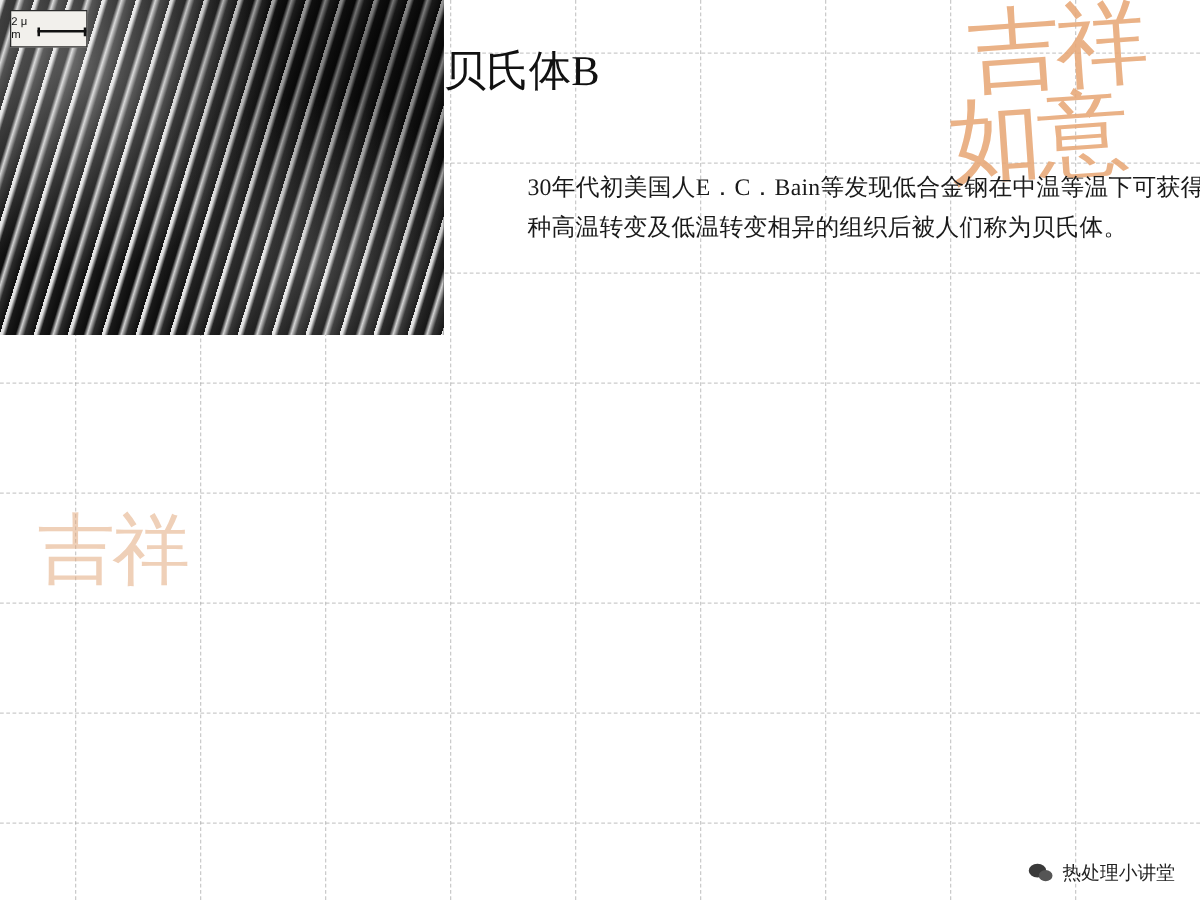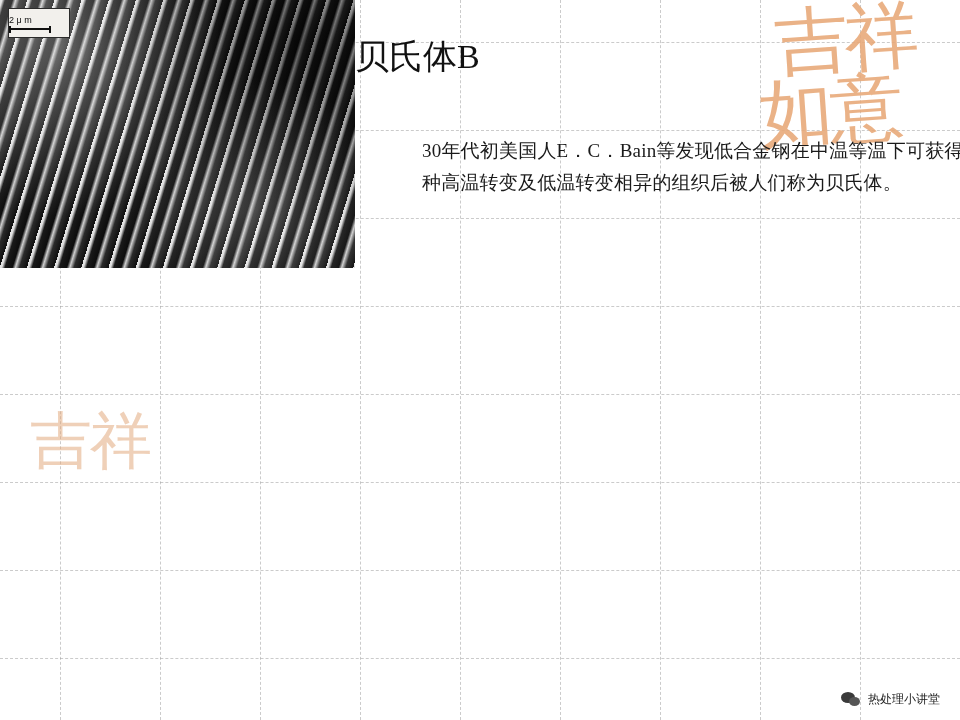--- a/index.html
+++ b/index.html
@@ -64,21 +64,22 @@
     top: 8px;
     width: 62px;
     height: 30px;
     background: #f2f0ec;
     border: 1px solid #2b2b2b;
     box-sizing: border-box;
     font-family: "Liberation Sans", sans-serif;
     font-size: 9px;
     color: #111;
     display: flex;
-    flex-direction: column;
+    flex-direction: row;
+    align-items: center;
     justify-content: center;
     line-height: 1.1;
   }
   .scalebar .bar {
     width: 42px;
     height: 0;
     border-top: 2px solid #111;
     margin-top: 3px;
     position: relative;
   }
@@ -173,21 +174,21 @@
   .red { color: #e02020; }
 
   
   .footer {
     position: absolute;
     right: 20px;
     bottom: 12px;
     display: flex;
     align-items: center;
     gap: 7px;
-    font-size: 12px;
+    font-size: 15px;
     color: #222;
     font-family: "Liberation Sans", sans-serif;
   }
   .wechat-icon {
     width: 20px;
     height: 16px;
     position: relative;
     display: inline-block;
   }
   .wechat-icon .b1, .wechat-icon .b2 {

